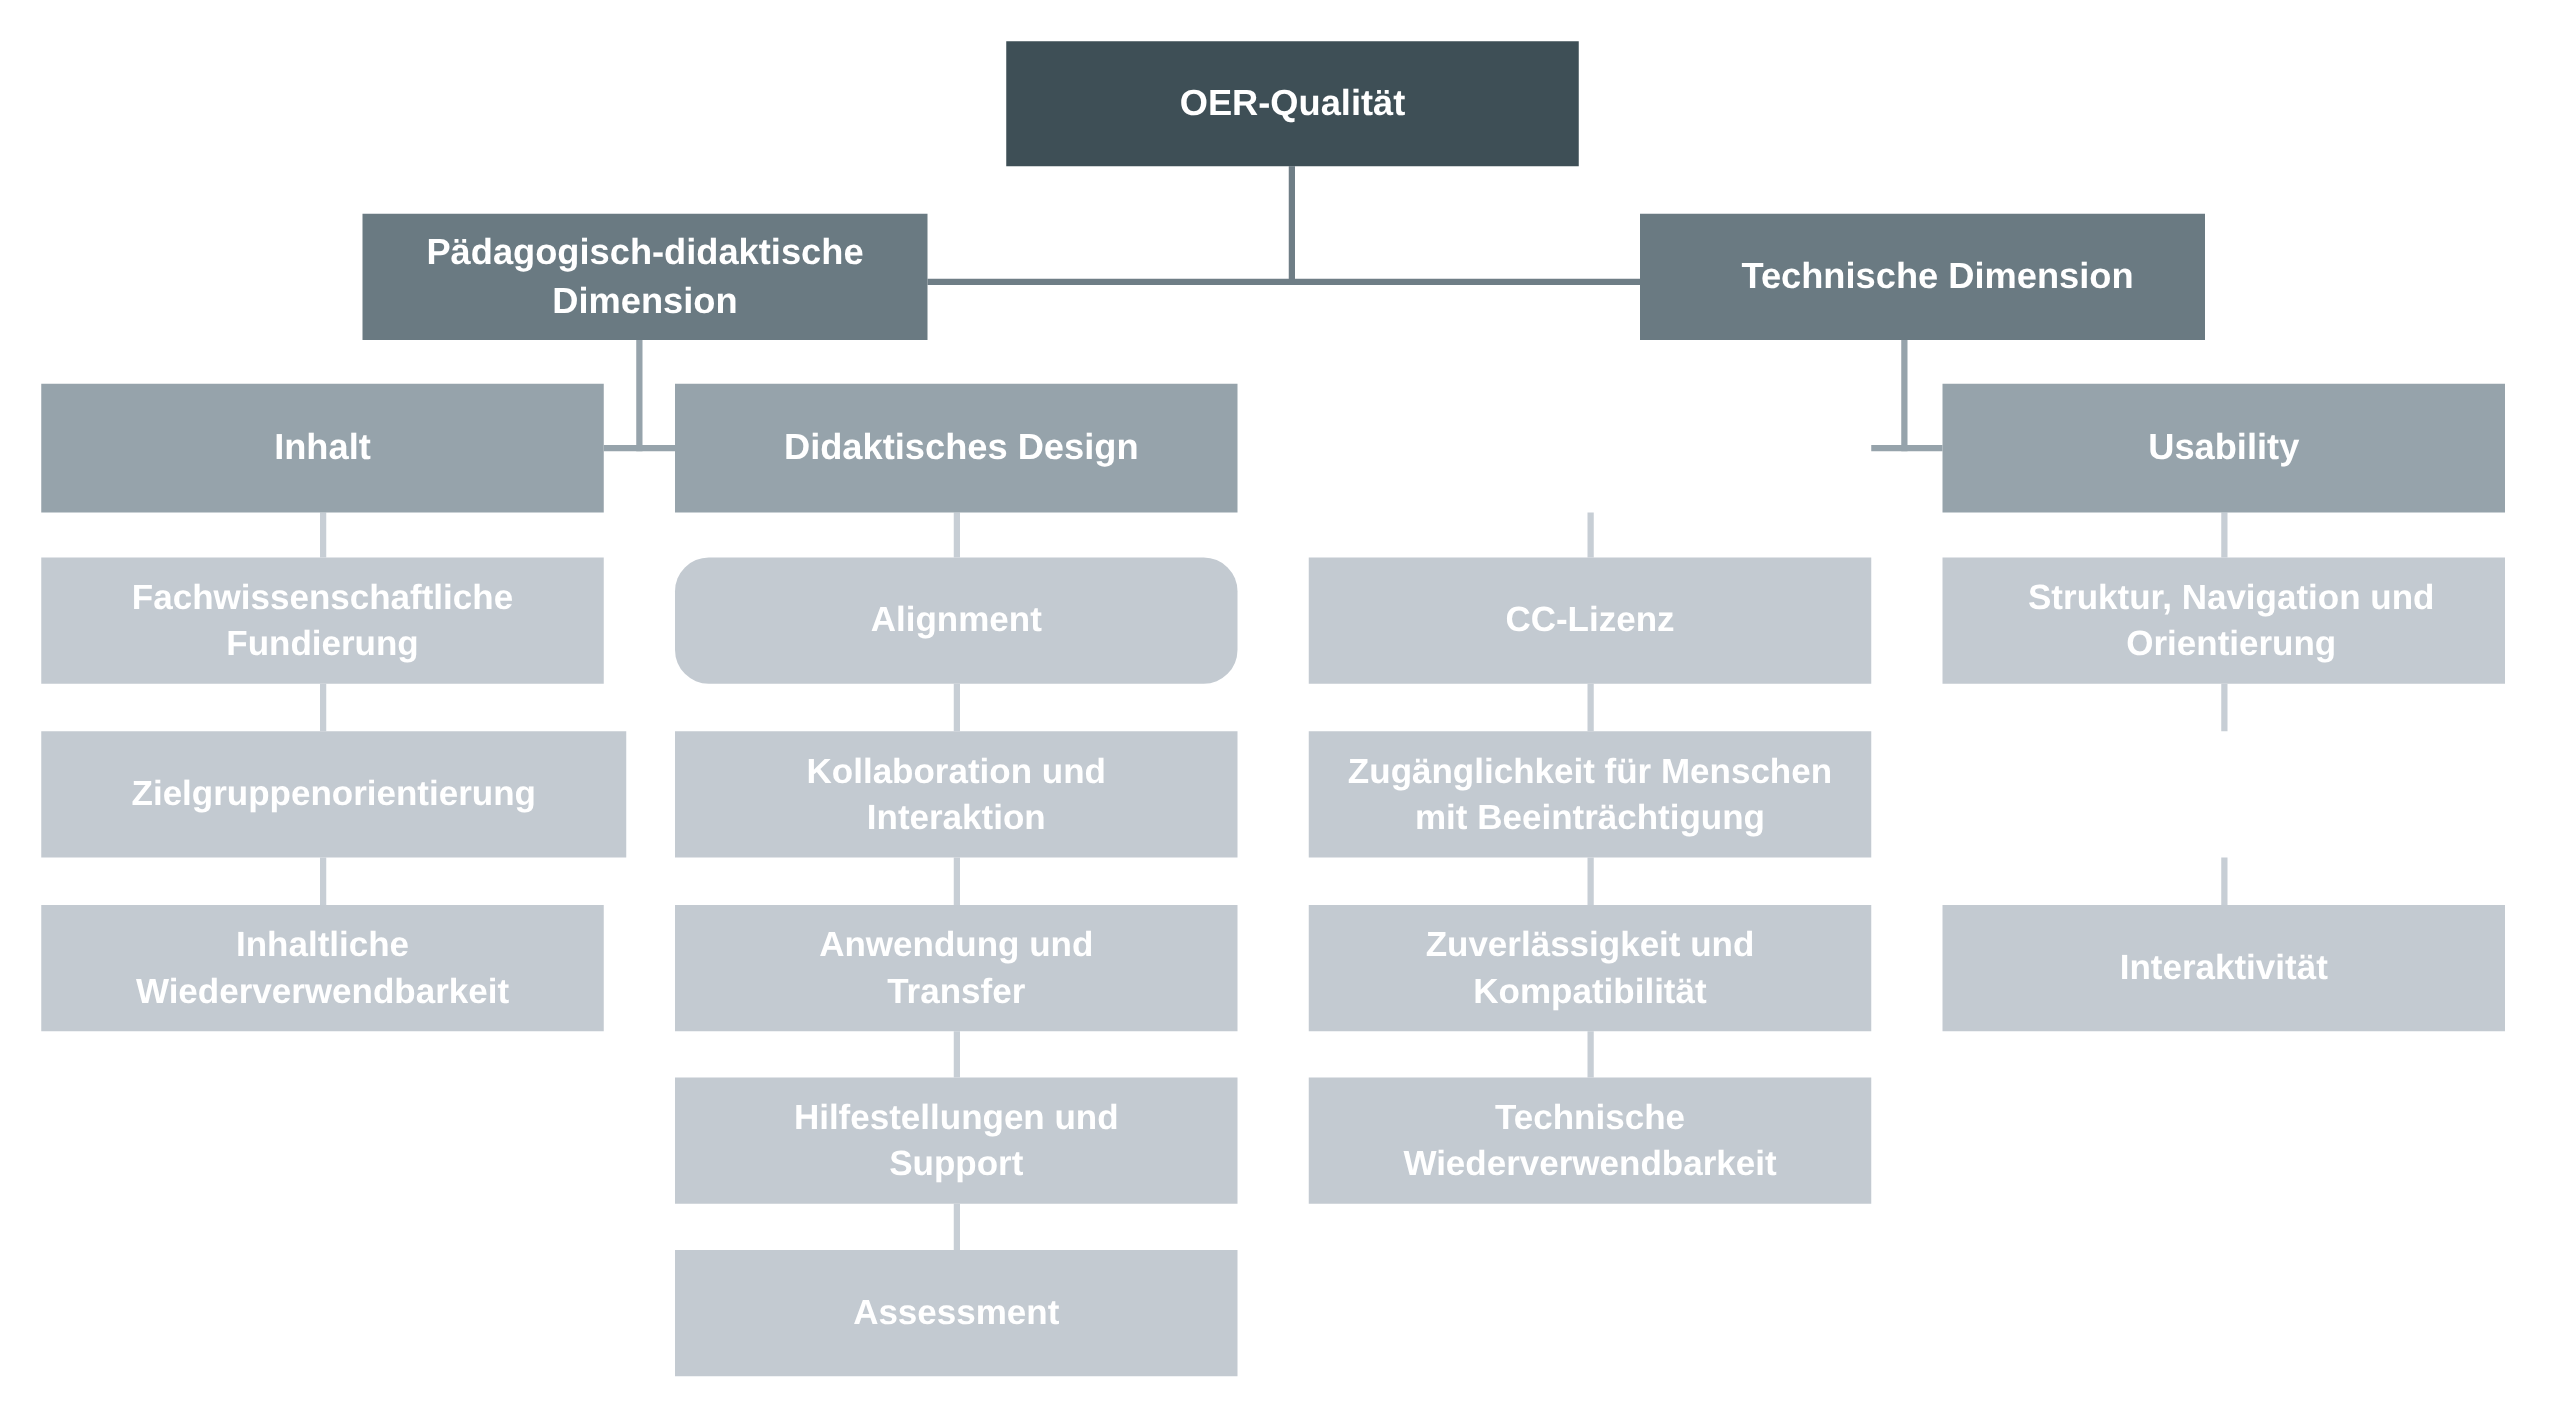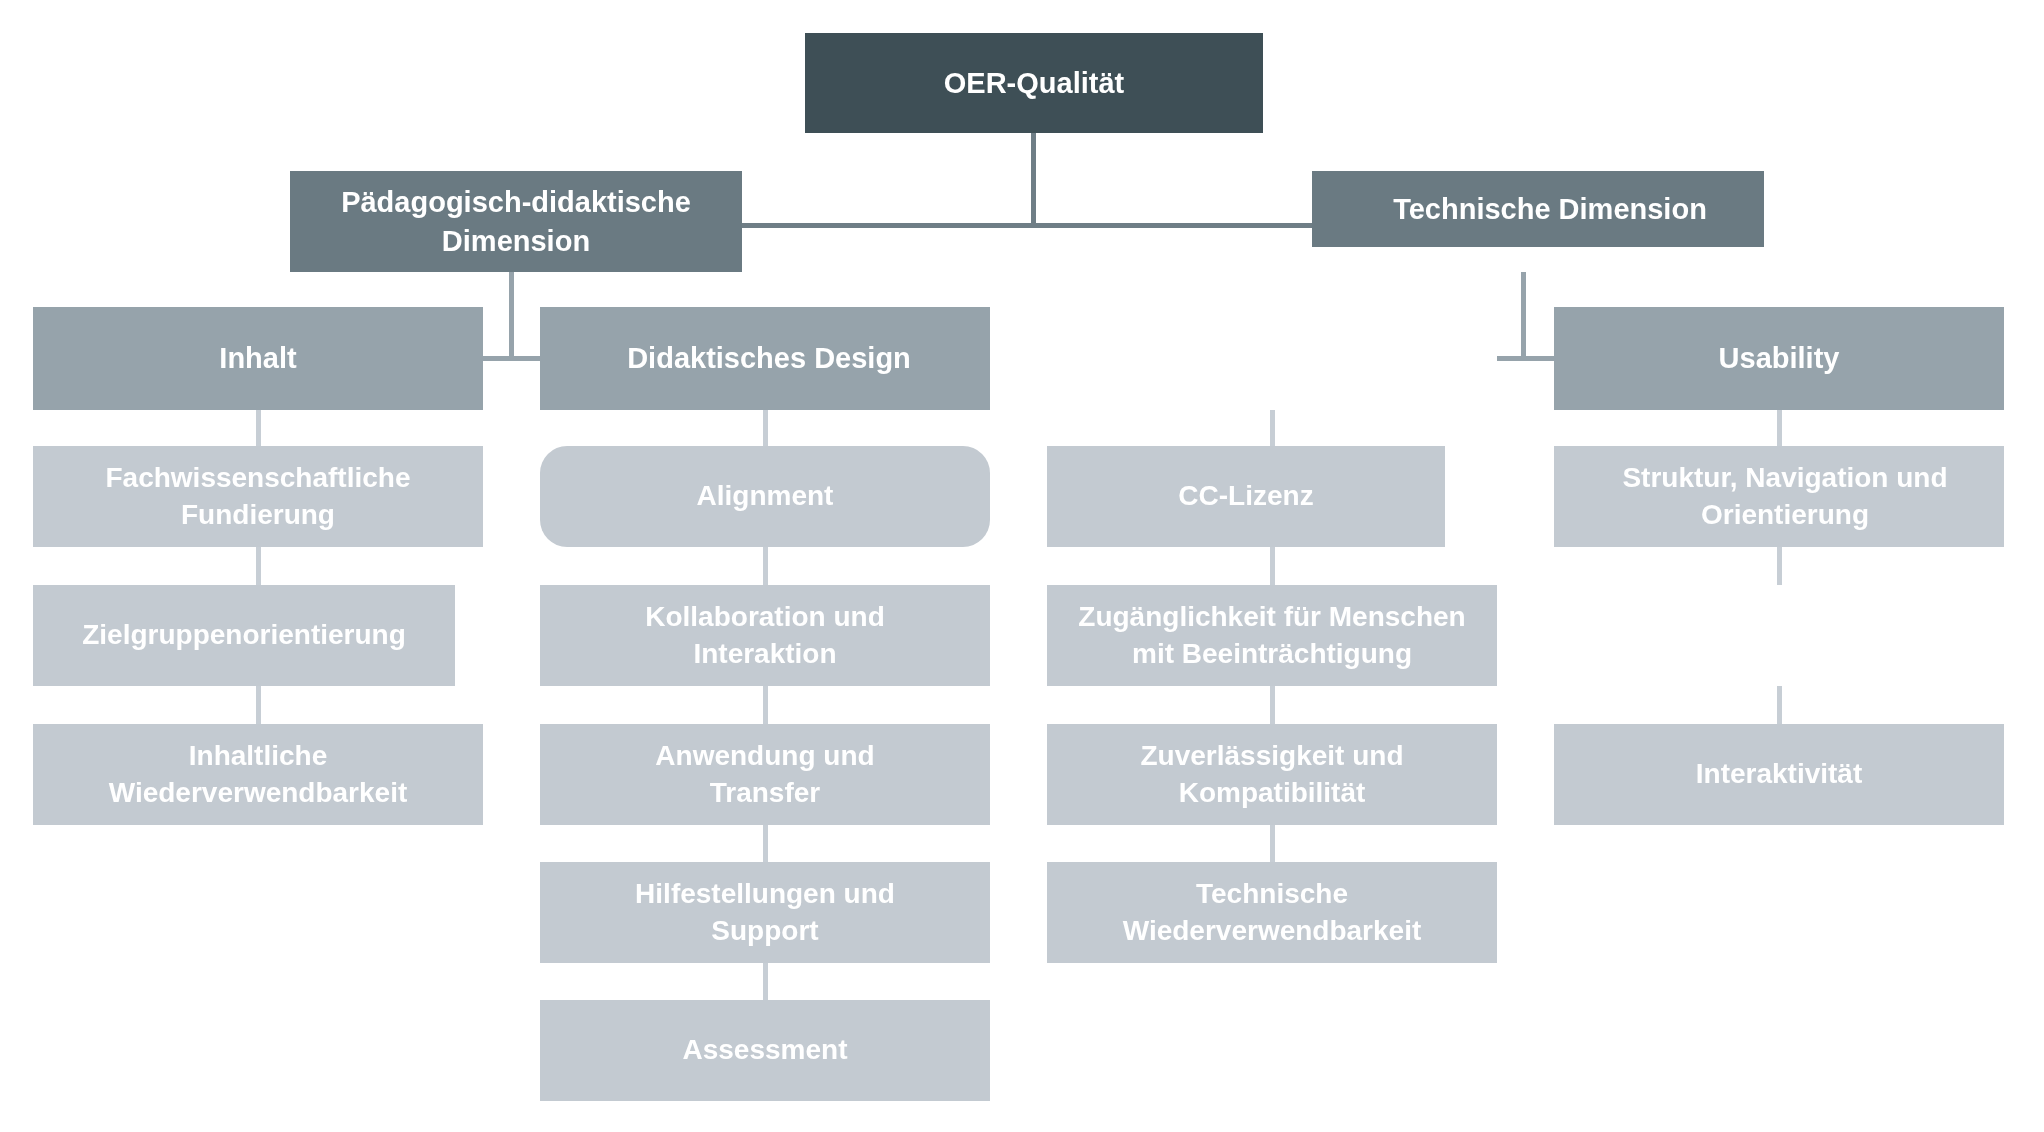--- a/index.html
+++ b/index.html
@@ -66,42 +66,42 @@
   <div class="conn c3" style="left:1270px; top:825px; width:5px; height:37px;"></div>
 
   <div class="conn c3" style="left:1777px; top:410px; width:5px; height:36px;"></div>
   <div class="conn c3" style="left:1777px; top:547px; width:5px; height:38px;"></div>
   <div class="conn c3" style="left:1777px; top:686px; width:5px; height:38px;"></div>
 
   <div class="node lv1" style="left:805px; top:33px; width:458px; height:100px;">OER-Qualität</div>
 
   <div class="node lv2" style="left:290px; top:171px; width:452px; height:101px;">Pädagogisch-didaktische
 Dimension</div>
-  <div class="node lv2" style="left:1312px; top:171px; width:452px; height:76px;padding-left:32px;">Technische Dimension</div>
+  <div class="node lv2" style="left:1312px; top:171px; width:452px; height:101px;padding-left:32px;">Technische Dimension</div>
 
   <div class="node lv3" style="left:33px; top:307px; width:450px; height:103px;">Inhalt</div>
   <div class="node lv3" style="left:540px; top:307px; width:450px; height:103px;padding-left:16px;">Didaktisches Design</div>
   <div class="node lv3" style="left:1554px; top:307px; width:450px; height:103px;">Usability</div>
 
   <div class="node lv4" style="left:33px; top:446px; width:450px; height:101px;">Fachwissenschaftliche
 Fundierung</div>
-  <div class="node lv4" style="left:33px; top:585px; width:422px; height:101px;">Zielgruppenorientierung</div>
+  <div class="node lv4" style="left:33px; top:585px; width:468px; height:101px;">Zielgruppenorientierung</div>
   <div class="node lv4" style="left:33px; top:724px; width:450px; height:101px;">Inhaltliche
 Wiederverwendbarkeit</div>
 
   <div class="node lv4" style="left:540px; top:446px; width:450px; height:101px;border-radius:27px;">Alignment</div>
   <div class="node lv4" style="left:540px; top:585px; width:450px; height:101px;">Kollaboration und
 Interaktion</div>
   <div class="node lv4" style="left:540px; top:724px; width:450px; height:101px;">Anwendung und
 Transfer</div>
   <div class="node lv4" style="left:540px; top:862px; width:450px; height:101px;">Hilfestellungen und
 Support</div>
   <div class="node lv4" style="left:540px; top:1000px; width:450px; height:101px;">Assessment</div>
 
-  <div class="node lv4" style="left:1047px; top:446px; width:398px; height:101px;">CC-Lizenz</div>
+  <div class="node lv4" style="left:1047px; top:446px; width:450px; height:101px;">CC-Lizenz</div>
   <div class="node lv4" style="left:1047px; top:585px; width:450px; height:101px;">Zugänglichkeit für Menschen
 mit Beeinträchtigung</div>
   <div class="node lv4" style="left:1047px; top:724px; width:450px; height:101px;">Zuverlässigkeit und
 Kompatibilität</div>
   <div class="node lv4" style="left:1047px; top:862px; width:450px; height:101px;">Technische
 Wiederverwendbarkeit</div>
 
   <div class="node lv4" style="left:1554px; top:446px; width:450px; height:101px;padding-left:20px;">Struktur, Navigation und
 Orientierung</div>
   <div class="node lv4" style="left:1554px; top:724px; width:450px; height:101px;">Interaktivität</div>

